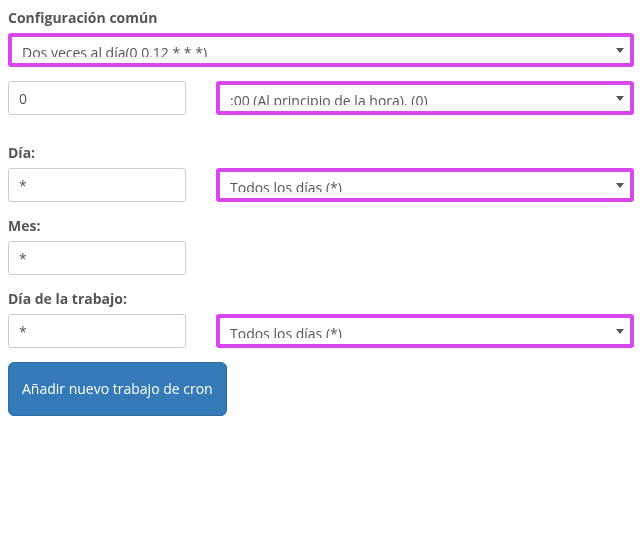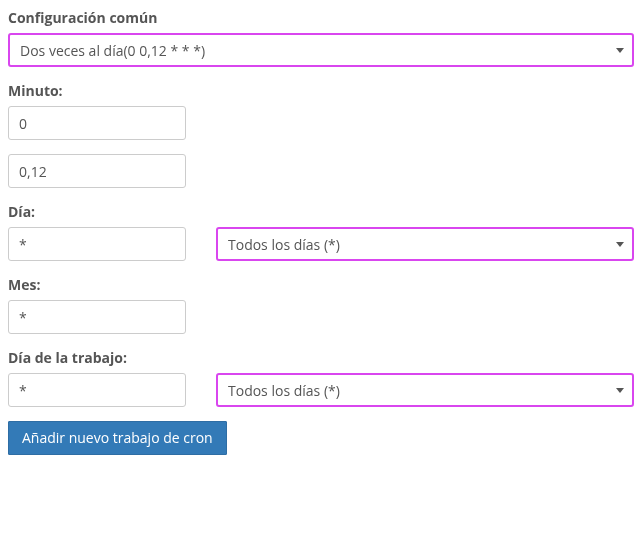--- a/index.html
+++ b/index.html
@@ -34,21 +34,21 @@
     border-radius: 3px;
     background: #fff;
     padding: 6px 10px;
     font-size: 14px;
     color: #555;
     font-family: inherit;
   }
   .select {
     width: 100%;
     height: 34px;
-    border: 2px solid #d946ef;
+    border: 4px solid #d946ef;
     border-radius: 3px;
     background: #fff;
     padding: 6px 28px 6px 10px;
     font-size: 14px;
     color: #555;
     font-family: inherit;
     appearance: none;
     -webkit-appearance: none;
     position: relative;
   }
@@ -63,22 +63,22 @@
     border-left: 4px solid transparent;
     border-right: 4px solid transparent;
     border-top: 5px solid #555;
     pointer-events: none;
   }
   .btn {
     display: inline-block;
     background: #337ab7;
     color: #fff;
     border: 1px solid #2e6da4;
-    border-radius: 1px;
-    padding: 6px 13px;
+    border-radius: 6px;
+    padding: 16px 13px;
     font-size: 14px;
     font-family: inherit;
     cursor: pointer;
     line-height: 1.4;
   }
 </style>
 </head>
 <body>
 
 
@@ -86,33 +86,34 @@
 <div class="form-group">
   <span class="label">Configuración común</span>
   <div class="select-wrap col-full">
     <select class="select">
       <option>Dos veces al día(0 0,12 * * *)</option>
     </select>
   </div>
 </div>
 
 <div class="form-group">
-  <span class="label">Minuto:</span>
   <div class="row">
     <div class="col-narrow">
       <input class="input" value="0" style="">
+    </div>
+    <div class="col-wide select-wrap">
+      <select class="select">
+        <option>:00 (Al principio de la hora). (0)</option>
+      </select>
     </div>
   </div>
 </div>
 
 <div class="form-group">
   <div class="row">
-    <div class="col-narrow">
-      <input class="input" value="0,12" style="">
-    </div>
   </div>
 </div>
 
 <div class="form-group">
   <span class="label">Día:</span>
   <div class="row">
     <div class="col-narrow">
       <input class="input" value="*" style="">
     </div>
     <div class="col-wide select-wrap">

